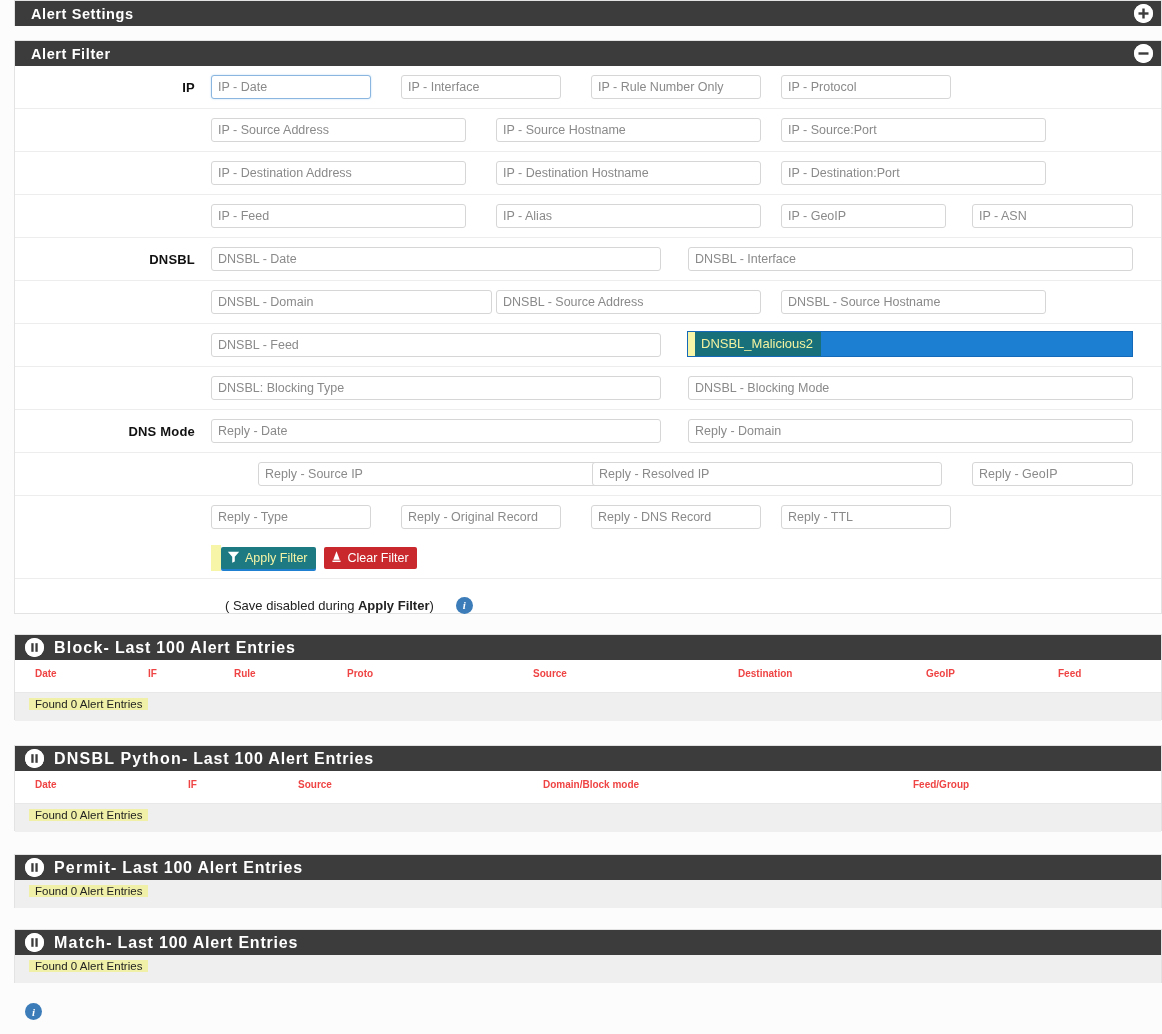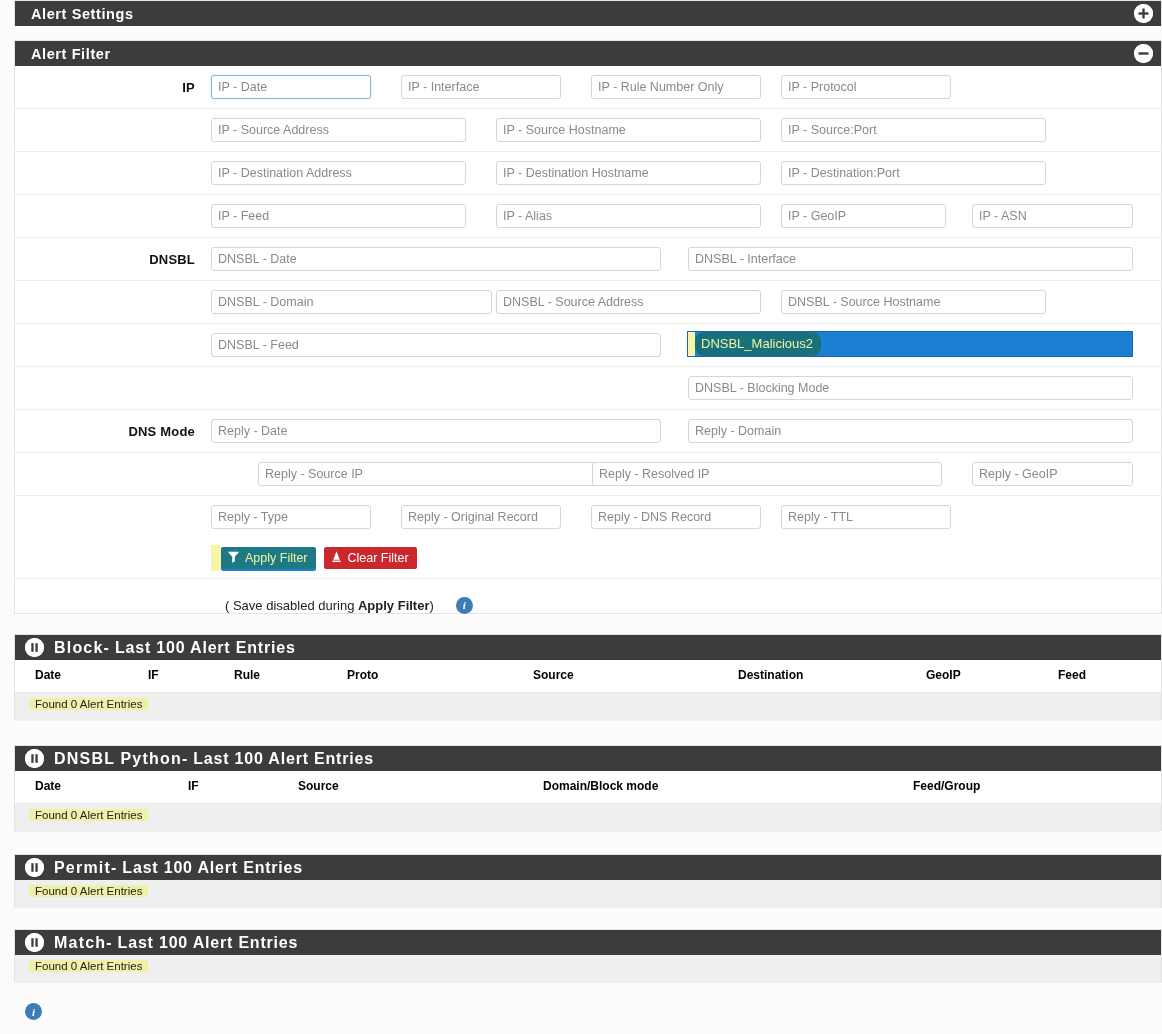--- a/index.html
+++ b/index.html
@@ -124,21 +124,20 @@
     background: #f7f5a8;
     flex: none;
   }
   .ac-text {
     background: #18707a;
     color: #f3f2a0;
     font-size: 13px;
     line-height: 24px;
     padding: 0 8px 0 6px;
     white-space: nowrap;
-    border-radius: 9px;
   }
 
   
   .btn-row {
     display: flex;
     align-items: center;
     min-height: 40px;
     border-bottom: 1px solid #ededed;
   }
   .btn-pad { width: 196px; flex: none; }
@@ -225,23 +224,23 @@
   }
   .res-cols {
     background: #ffffff;
     height: 32px;
     position: relative;
     border-bottom: 1px solid #e8e8e8;
   }
   .res-cols span {
     position: absolute;
     top: 8px;
-    font-size: 12px;
-    font-weight: bold;
-    color: #000000;
+    font-size: 10px;
+    font-weight: bold;
+    color: #ef4444;
   }
   .res-body {
     background: #efefef;
     height: 28px;
     position: relative;
   }
   .found {
     position: absolute;
     left: 14px;
     top: 5px;
@@ -356,20 +355,21 @@
             <input type="text" class="inp" placeholder="DNSBL - Feed" style="left: 0px; width: 450px;">
             <div class="ac-wrap" style="left: 476px; width: 446px;">
               <div class="ac-strip"></div>
               <div class="ac-text">DNSBL_Malicious2</div>
             </div>
           </div>
         </div>
         <div class="frow">
           <div class="flabel"></div>
           <div class="fields">
+            <input type="text" class="inp" placeholder="DNSBL: Blocking Type" style="left: 0px; width: 450px;">
             <input type="text" class="inp" placeholder="DNSBL - Blocking Mode" style="left: 477px; width: 445px;">
           </div>
         </div>
         <div class="frow">
           <div class="flabel">DNS Mode</div>
           <div class="fields">
             <input type="text" class="inp" placeholder="Reply - Date" style="left: 0px; width: 450px;">
             <input type="text" class="inp" placeholder="Reply - Domain" style="left: 477px; width: 445px;">
           </div>
         </div>

